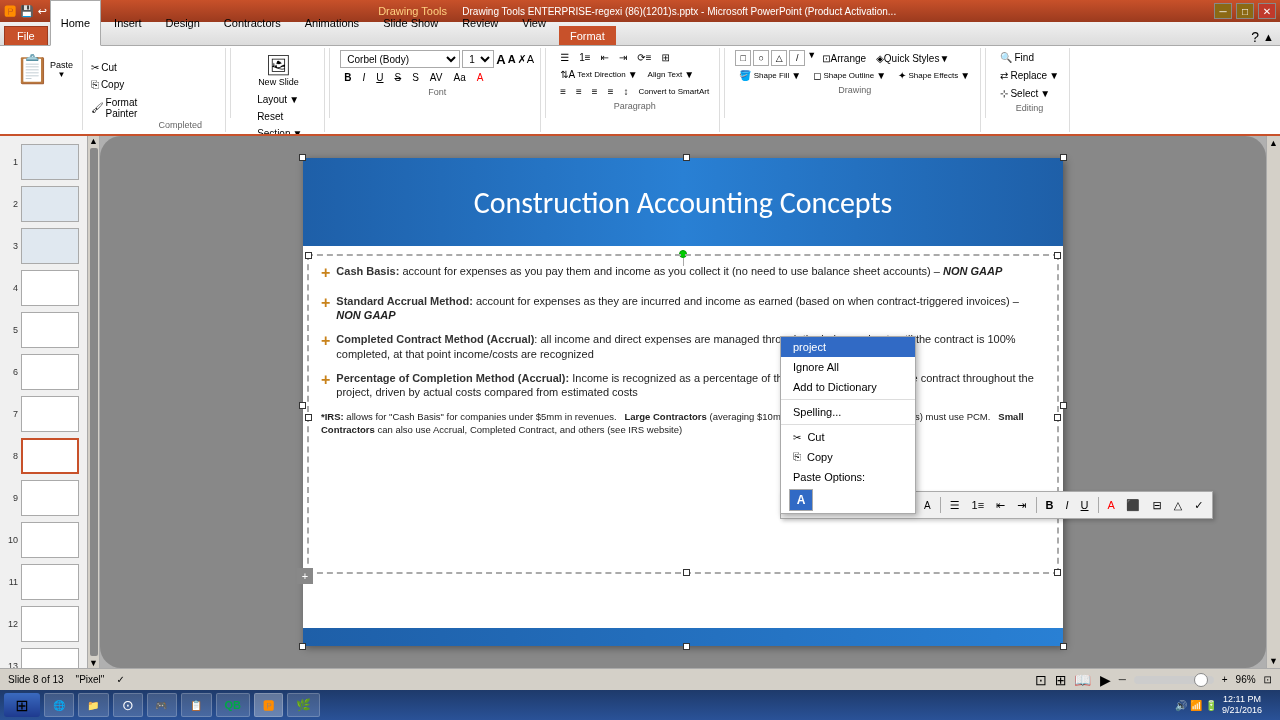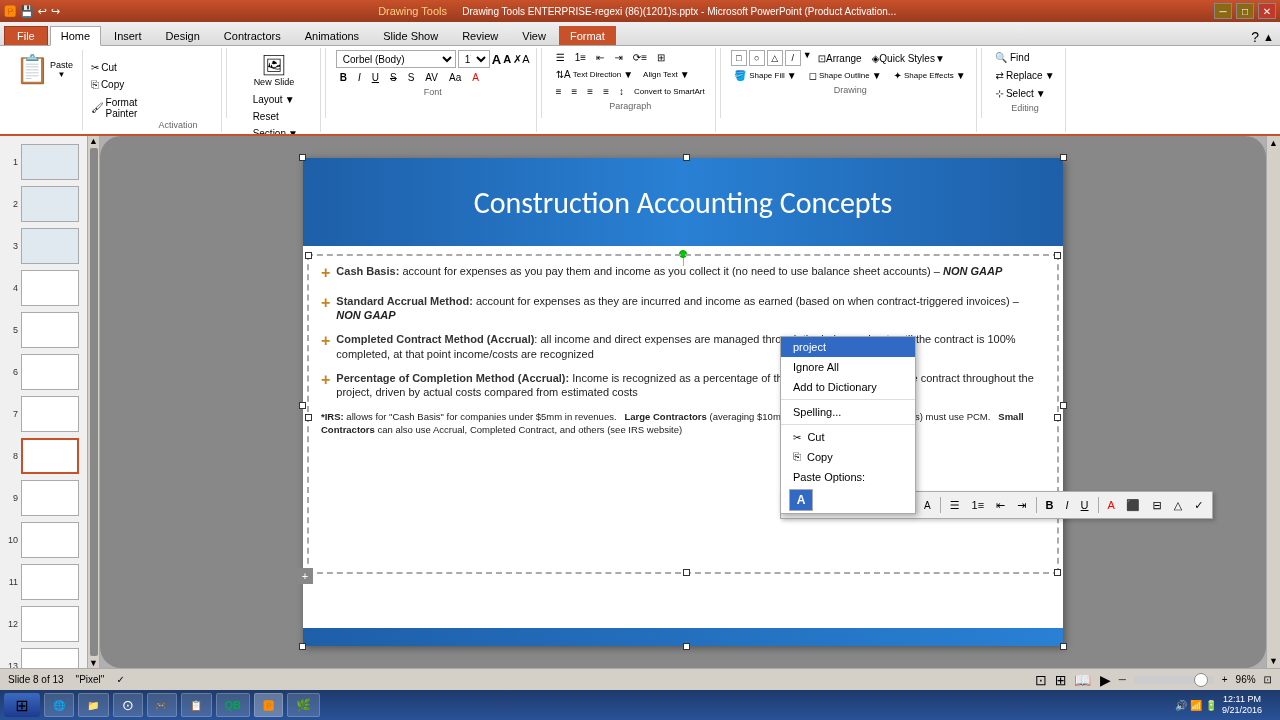--- a/index.html
+++ b/index.html
@@ -27,21 +27,21 @@
     
     .ribbon-tabs {
       height: 24px;
       background: linear-gradient(to bottom, #f0f0f0, #dcdcdc);
       display: flex;
       align-items: flex-end;
       padding-left: 4px;
       border-bottom: 1px solid #aaa;
     }
     .ribbon-tab {
-      padding: 3px 10px;
+      padding: 16px 10px;
       font-size: 11px;
       cursor: pointer;
       border: 1px solid transparent;
       border-bottom: none;
       margin-right: 2px;
       background: transparent;
     }
     .ribbon-tab.active {
       background: white;
       border-color: #aaa;
@@ -424,21 +424,21 @@
       </div>
       <div class="small-btn">
         <span>⎘</span>
         <span>Copy</span>
       </div>
       <div class="small-btn">
         <span>🖌</span>
         <span>Format Painter</span>
       </div>
     </div>
-    <div class="ribbon-group-label" style="margin-top:auto;width:100%;text-align:center;">Activation</div>
+    <div class="ribbon-group-label" style="margin-top:auto;width:100%;text-align:center;">Completed</div>
   </div>
 
   <div class="ribbon-divider"></div>
 
   <div class="ribbon-group" style="min-width:90px;">
     <div class="ribbon-group-content" style="flex-direction:column;gap:2px;">
       <div class="ribbon-btn">
         <span style="font-size:20px;">🖼</span>
         <span style="font-size:9px;">New Slide</span>
       </div>

